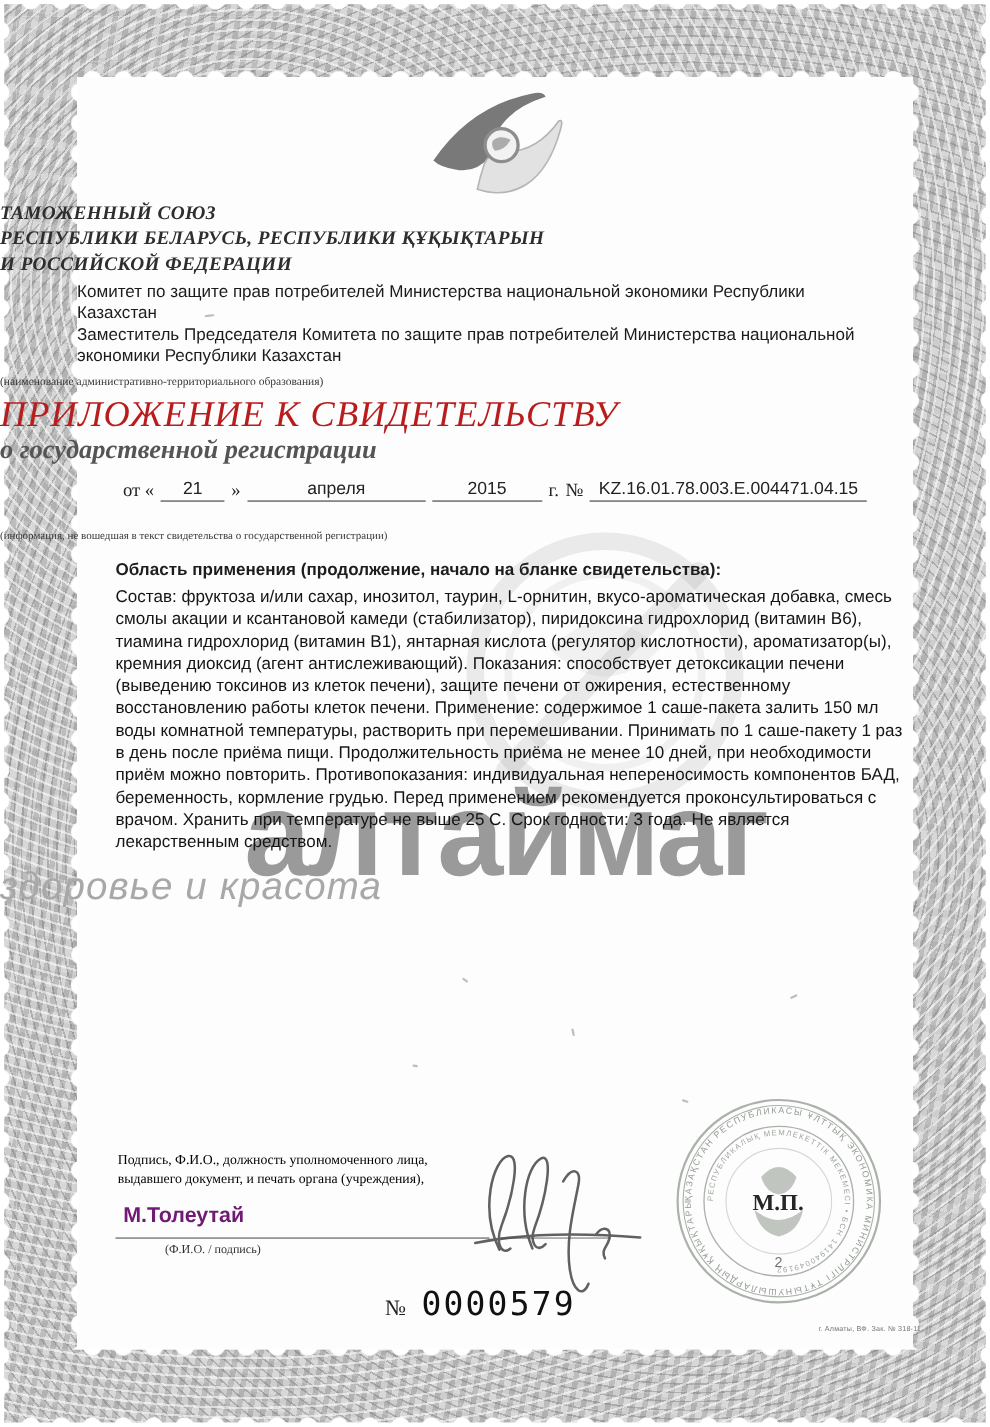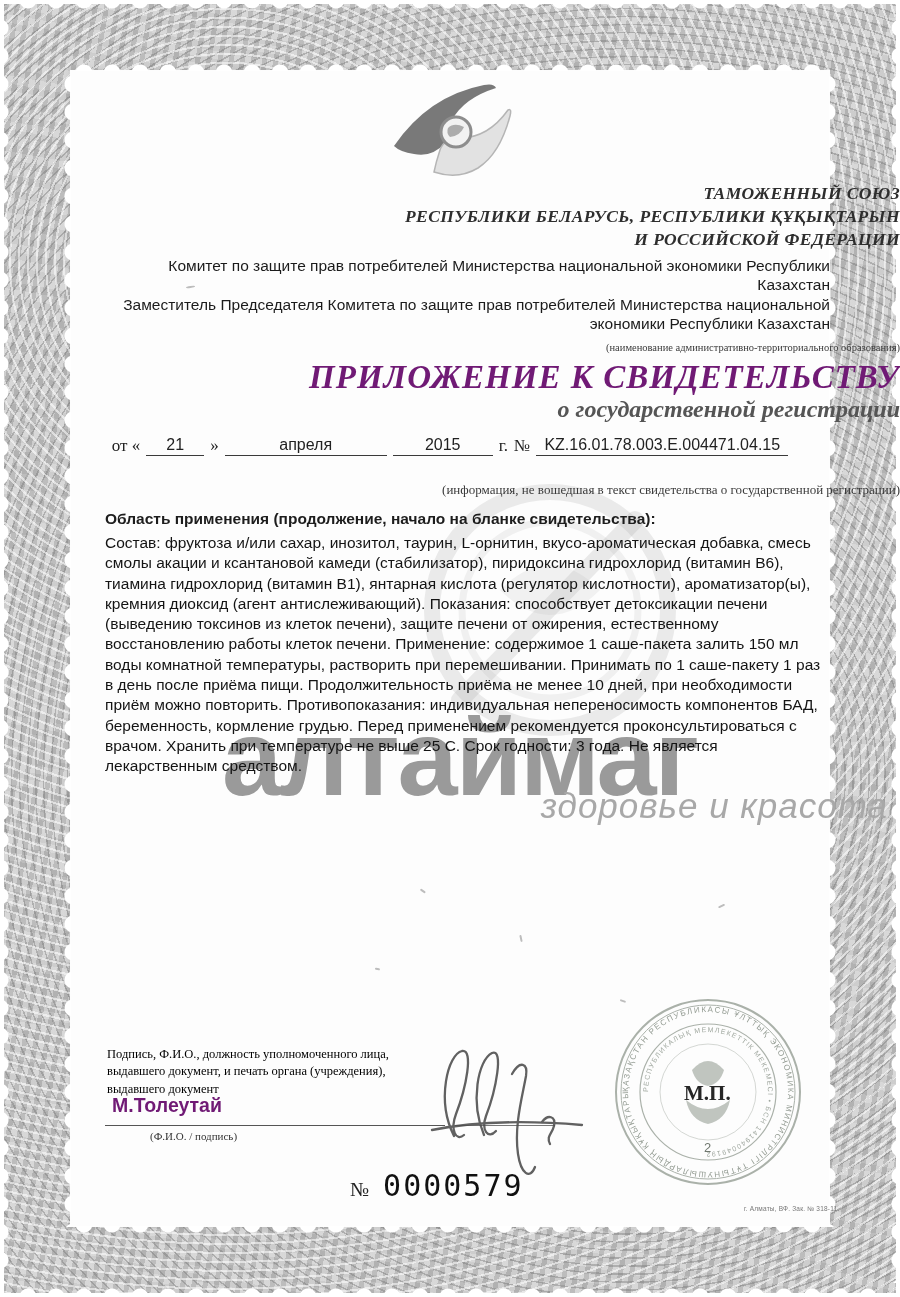--- a/index.html
+++ b/index.html
@@ -29,27 +29,27 @@
     background-image:radial-gradient(9px 9px at 14px -2px,#fff 0 8px,rgba(255,255,255,0) 9px);background-size:28px 15px;}
   .ib-l{left:56px;top:70px;bottom:70px;width:15px;background-repeat:repeat-y;
     background-image:radial-gradient(9px 9px at 17px 14px,#fff 0 8px,rgba(255,255,255,0) 9px);background-size:15px 28px;}
   .ib-r{right:56px;top:70px;bottom:70px;width:15px;background-repeat:repeat-y;
     background-image:radial-gradient(9px 9px at -2px 14px,#fff 0 8px,rgba(255,255,255,0) 9px);background-size:15px 28px;}
   .paper{position:absolute;inset:70px;background:#fdfdfd;z-index:1;box-shadow:0 0 7px rgba(0,0,0,.10);}
   .content{position:absolute;inset:0;z-index:3;}
 
   
   .serif{font-family:"Liberation Serif","DejaVu Serif",serif;}
-  .center{text-align:right;margin-left:42px;}
+  .center{text-align:left;}
   .union{left:0;right:0;top:182px;font-weight:bold;font-style:italic;font-size:17.5px;
          line-height:1.32;color:#2e2e2e;letter-spacing:.4px;}
   .authority{left:70px;right:70px;font-size:15.5px;line-height:1.22;color:#1b1b1b;}
   .small-cap{left:0;right:0;font-size:10.5px;color:#3a3a3a;}
-  .doc-title{left:0;right:0;top:359px;font-weight:bold;font-style:italic;font-size:33px;
-             color:#701a75;letter-spacing:1px;}
+  .doc-title{left:0;right:0;top:359px;font-weight:normal;font-style:italic;font-size:33px;
+             color:#b91c1c;letter-spacing:1px;}
   .doc-sub{left:0;right:0;top:396px;font-weight:bold;font-style:italic;font-size:24px;color:#555;}
   .dateline{left:0;right:0;top:436px;font-size:17px;color:#222;display:flex;
             justify-content:center;align-items:flex-end;gap:6px;}
   .fill{font-family:"Liberation Sans","DejaVu Sans",sans-serif;font-size:16px;
         border-bottom:1.4px solid #3a3a3a;text-align:center;display:inline-block;padding:0 6px 1px;}
   .body-head{left:105px;width:716px;top:510px;font-weight:bold;font-size:15.5px;}
   .body-text{left:105px;width:716px;top:533px;font-size:15.5px;line-height:1.31;color:#141414;}
 
   
   .wm-brand{left:222px;top:660px;font-size:108px;font-weight:bold;letter-spacing:-2px;
@@ -127,29 +127,28 @@
     <div class="abs dateline serif">
       <span>от «</span>
         <span class="fill" style="min-width:46px;">21</span>
         <span>»</span>
       <span class="fill" style="min-width:150px;text-align:center;">апреля</span>
       <span class="fill" style="min-width:88px;">2015</span>
       <span>г.</span>
       <span>№</span>
       <span class="fill" style="min-width:240px;">KZ.16.01.78.003.E.004471.04.15</span>
     </div>
-    <div class="abs small-cap serif center" style="top:482px;font-size:13px;">(информация, не вошедшая в текст свидетельства о государственной регистрации)</div>
+    <div class="abs small-cap serif center" style="top:482px;font-size:10px;">(информация, не вошедшая в текст свидетельства о государственной регистрации)</div>
 
     <div class="abs body-head">Область применения (продолжение, начало на бланке свидетельства):</div>
     <div class="abs body-text">Состав: фруктоза и/или сахар, инозитол, таурин, L-орнитин, вкусо-ароматическая добавка, смесь смолы акации и ксантановой камеди (стабилизатор), пиридоксина гидрохлорид (витамин В6), тиамина гидрохлорид (витамин В1), янтарная кислота (регулятор кислотности), ароматизатор(ы), кремния диоксид (агент антислеживающий). Показания: способствует детоксикации печени (выведению токсинов из клеток печени), защите печени от ожирения, естественному восстановлению работы клеток печени. Применение: содержимое 1 саше-пакета залить 150 мл воды комнатной температуры, растворить при перемешивании. Принимать по 1 саше-пакету 1 раз в день после приёма пищи. Продолжительность приёма не менее 10 дней, при необходимости приём можно повторить. Противопоказания: индивидуальная непереносимость компонентов БАД, беременность, кормление грудью. Перед применением рекомендуется проконсультироваться с врачом. Хранить при температуре не выше 25 С. Срок годности: 3 года. Не является лекарственным средством.</div>
 
     <div class="abs sig-cap serif">
       <div>Подпись, Ф.И.О.,  должность уполномоченного лица,</div>
       <div>выдавшего документ, и печать органа (учреждения),</div>
-      <div>выдавшего документ</div>
     </div>
     <div class="abs sig-name">М.Толеутай</div>
     <div class="abs sig-line"></div>
     <div class="abs sig-line2"></div>
     <div class="abs sig-linecap serif">(Ф.И.О. / подпись)</div>
 
     <svg class="abs" style="left:424px;top:1040px;" width="190" height="150" viewBox="0 0 190 150">
       <g fill="none" stroke="#4c4c4c" stroke-width="2.3" stroke-linecap="round" opacity="0.88">
         <path d="M30 96 C12 60 24 14 38 11 C50 9 42 48 32 74 C26 90 32 102 40 95"></path>
         <path d="M60 95 C46 62 54 20 68 13 C80 8 72 50 62 76 C57 90 64 100 72 91"></path>

